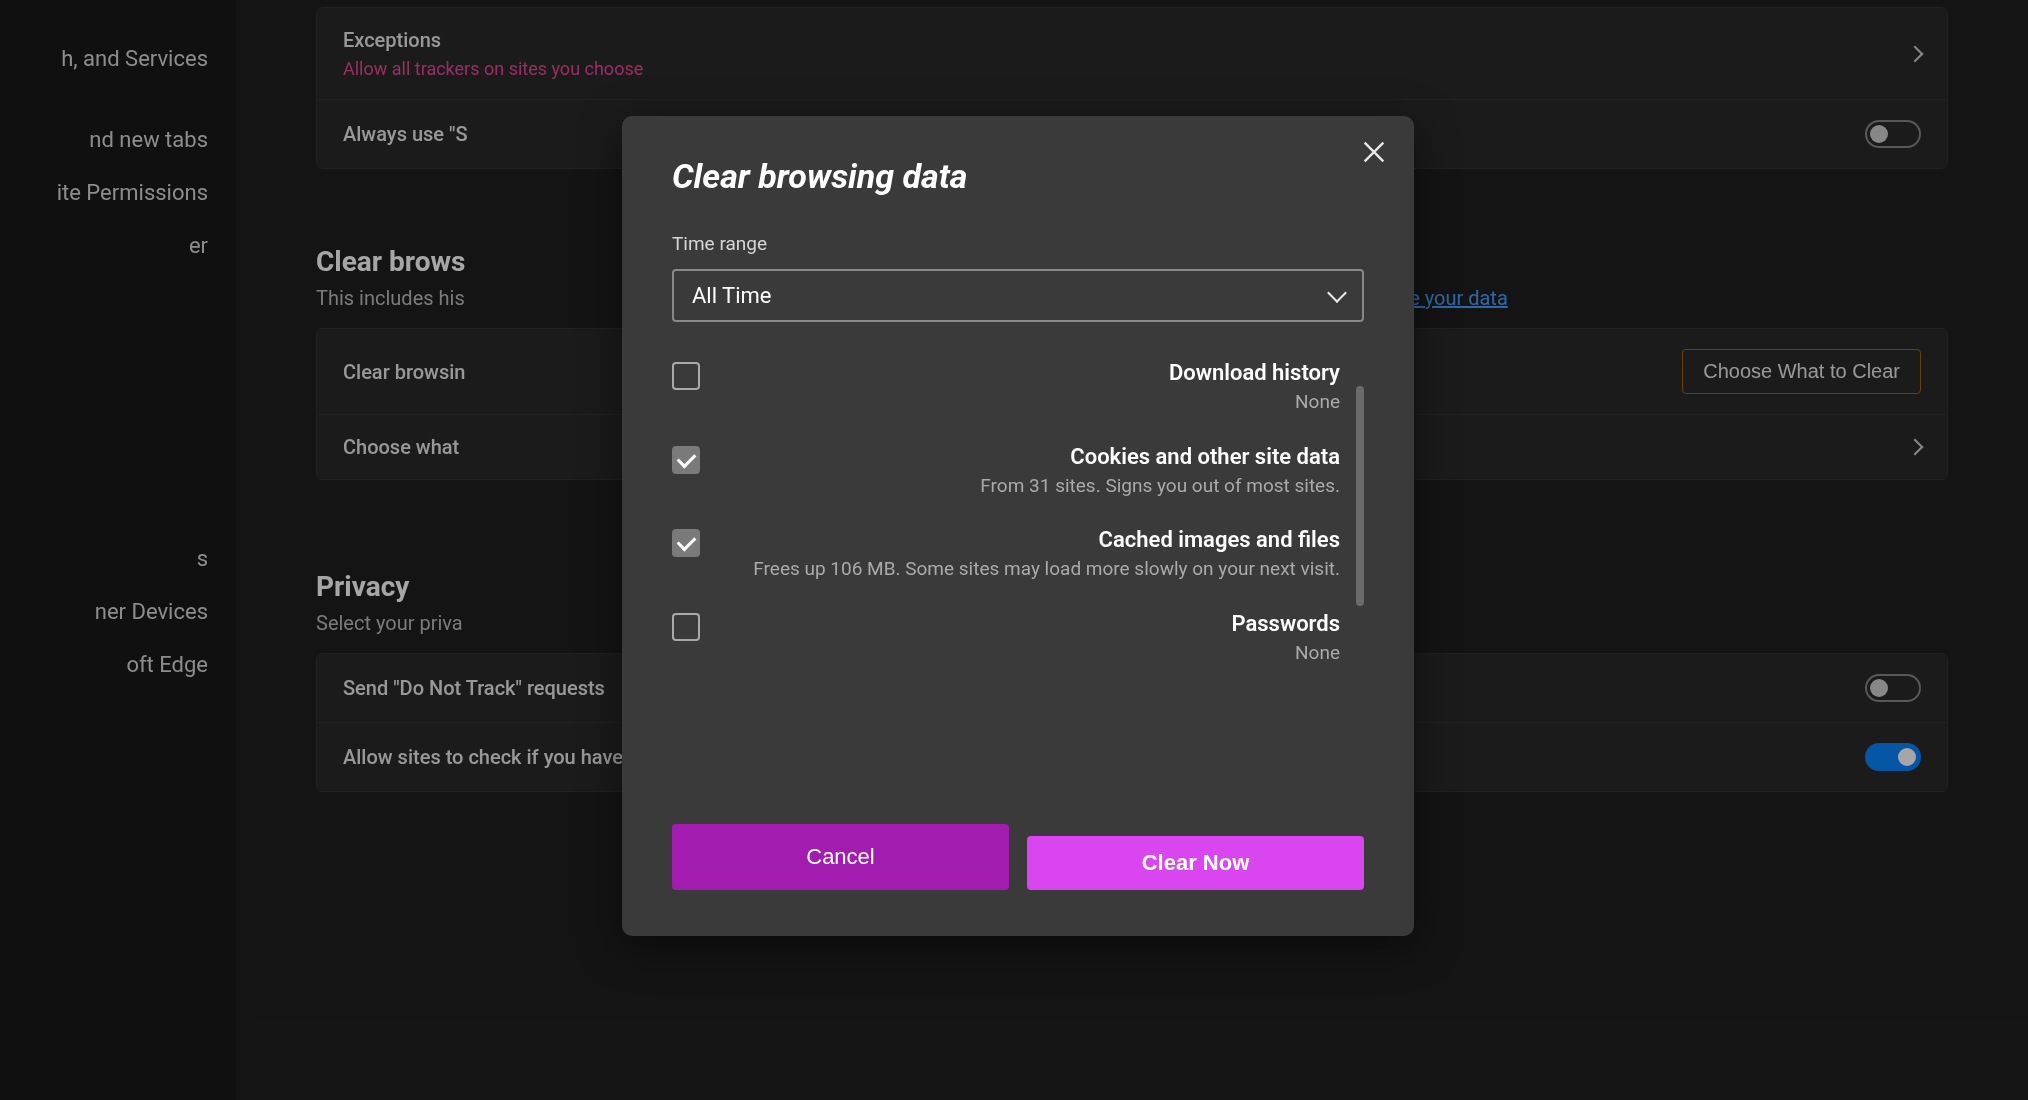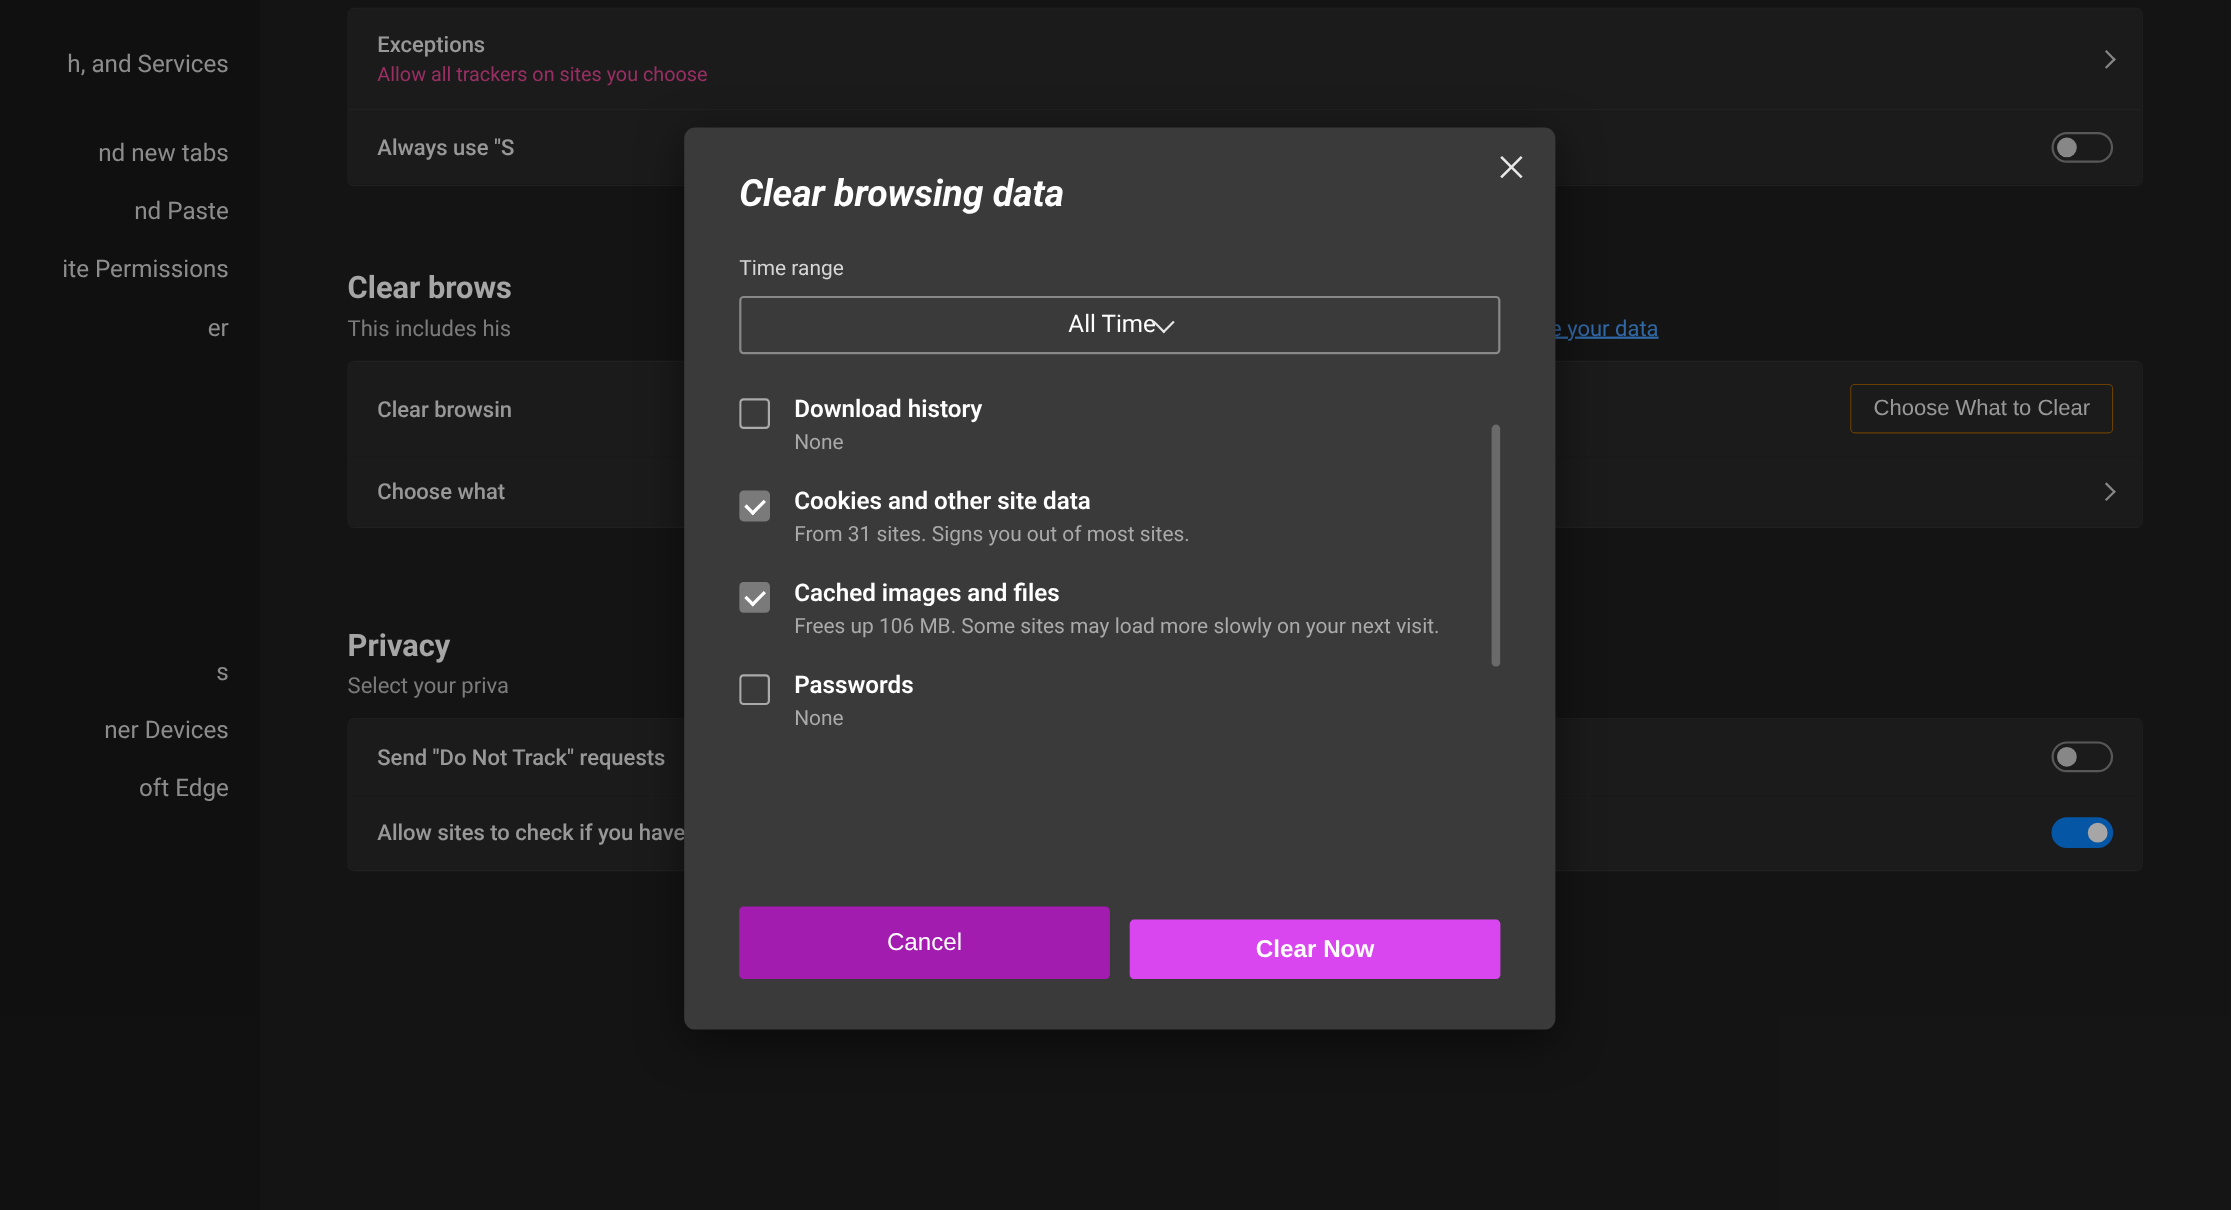--- a/index.html
+++ b/index.html
@@ -176,21 +176,21 @@
     margin-bottom: 14px;
   }
   .select {
     border: 2px solid #888;
     border-radius: 4px;
     padding: 12px 18px;
     font-size: 22px;
     color: #fff;
     display: flex;
     align-items: center;
-    justify-content: center;
+    justify-content: space-between;
     cursor: pointer;
     margin-bottom: 38px;
   }
   .select .caret {
     width: 14px; height: 14px;
     border-bottom: 2px solid #e8e8e8;
     border-right: 2px solid #e8e8e8;
     transform: rotate(45deg);
     margin-top: -6px;
   }
@@ -226,21 +226,21 @@
   }
   .checkbox.checked::after {
     content: "";
     position: absolute;
     left: 7px; top: 2px;
     width: 8px; height: 14px;
     border-right: 3px solid #fff;
     border-bottom: 3px solid #fff;
     transform: rotate(45deg);
   }
-  .option-texts { flex: 1; }
+  .option-texts { flex: 1; text-align: right; }
   .option-title {
     font-size: 22px;
     font-weight: 600;
     color: #fff;
     margin-bottom: 4px;
   }
   .option-desc {
     font-size: 19px;
     color: #aaa;
     line-height: 1.4;
@@ -288,21 +288,20 @@
   .row-group .setting-row:last-child { border-bottom: none; }
 </style>
 </head>
 <body>
 
 <div class="sidebar">
   <div style="height:8px"></div>
   <div class="sidebar-item">h, and Services</div>
   <div class="sidebar-gap"></div>
   <div class="sidebar-item">nd new tabs</div>
-  <div class="sidebar-item">nd Paste</div>
   <div class="sidebar-item">ite Permissions</div>
   <div class="sidebar-item">er</div>
   <div style="height:260px"></div>
   <div class="sidebar-item">s</div>
   <div class="sidebar-item">ner Devices</div>
   <div class="sidebar-item">oft Edge</div>
 </div>
 
 <div class="main">
 

